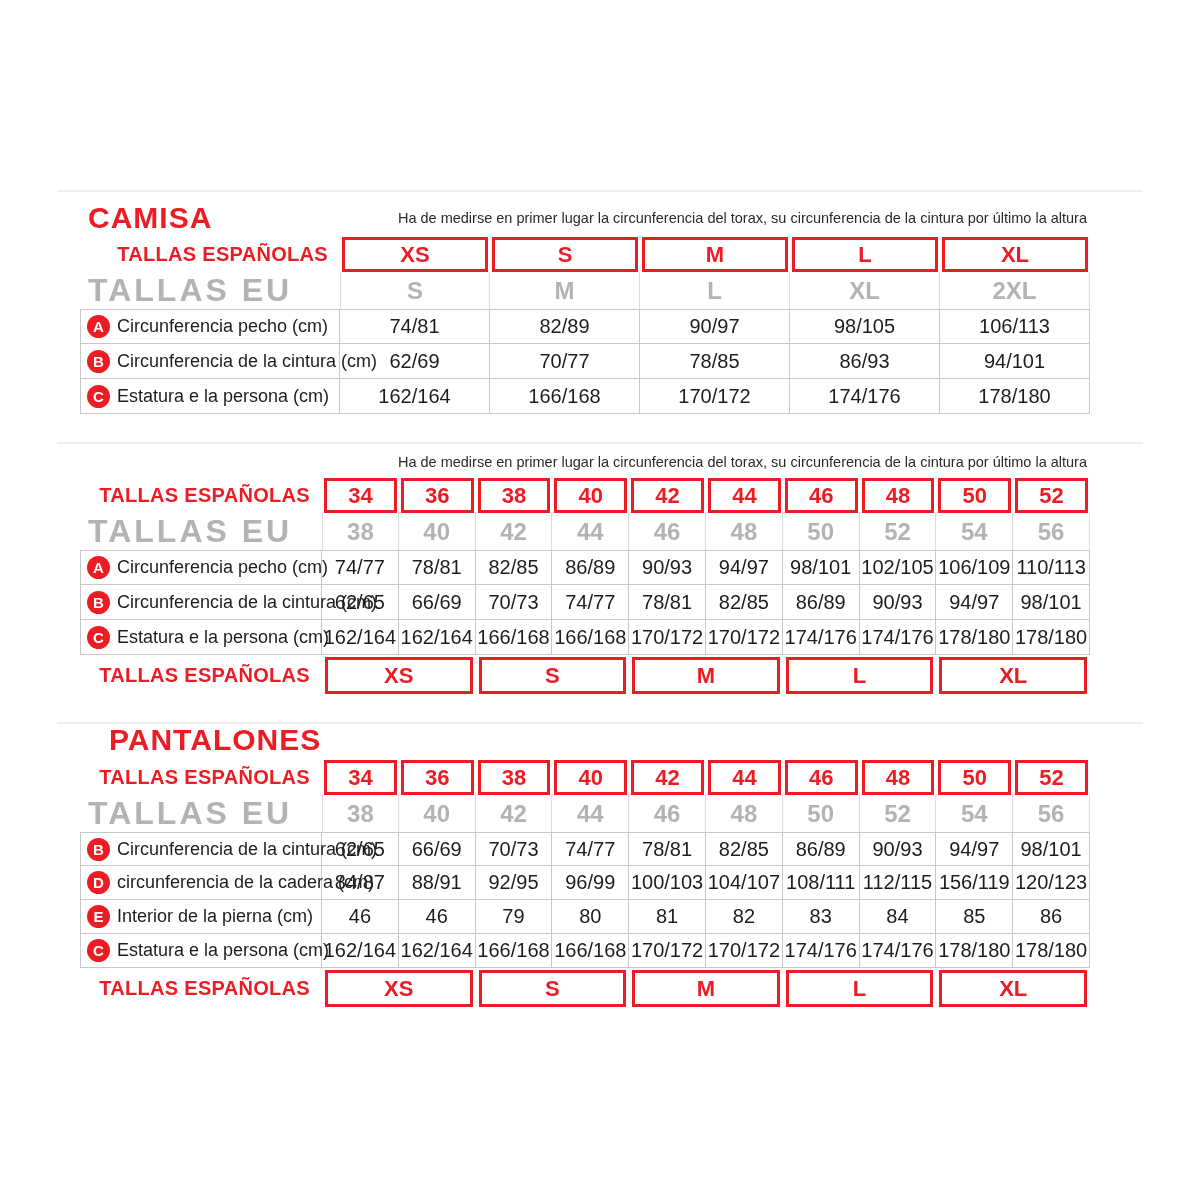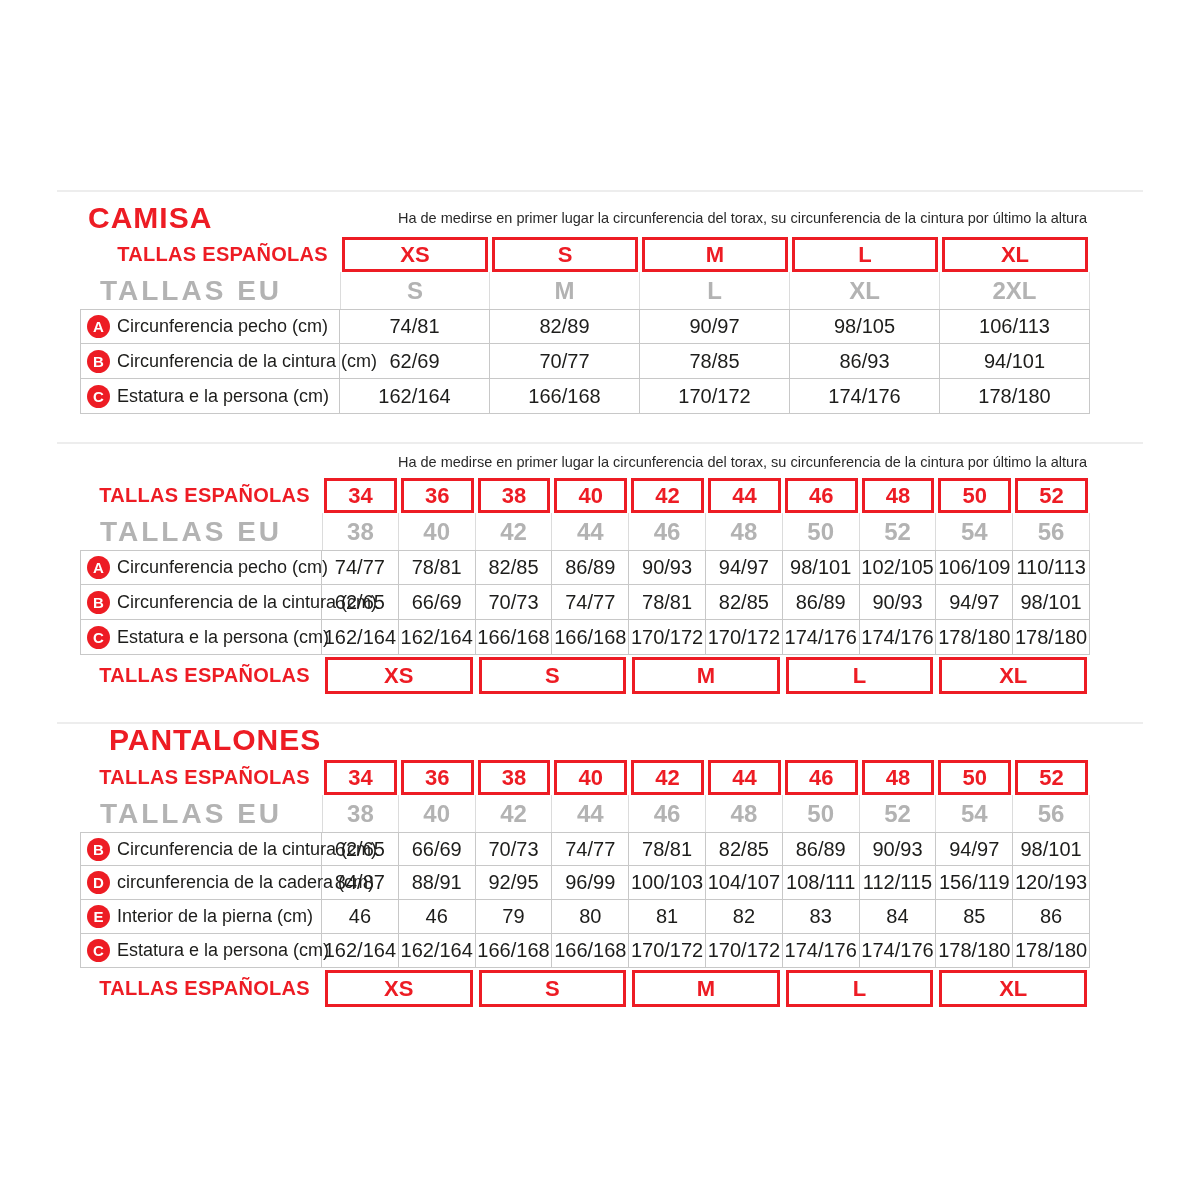--- a/index.html
+++ b/index.html
@@ -36,21 +36,21 @@
   .cell{display:flex;align-items:center;justify-content:center;box-sizing:border-box;}
 
   
   .sp-label{height:35px;justify-content:flex-end;padding-right:12px;
     color:#ed1c24;font-weight:bold;font-size:20px;letter-spacing:.3px;white-space:nowrap;}
   .sp-size{height:35px;border:3px solid #ed1c24;margin:0 2px;
     color:#ed1c24;font-weight:bold;font-size:22px;background:#fff;}
 
   
   .eu-label{height:37px;justify-content:flex-start;padding-left:8px;
-    color:#b3b3b3;font-weight:bold;font-size:28px;letter-spacing:3px;white-space:nowrap;margin-left:12px;}
+    color:#b3b3b3;font-weight:bold;font-size:32px;letter-spacing:3px;white-space:nowrap;}
   .eu-size{height:37px;color:#b3b3b3;font-weight:bold;font-size:24px;
     border-right:1px solid #dcdcdc;}
   .eu-size.first{border-left:1px solid #dcdcdc;}
 
   
   .m-label{justify-content:flex-start;padding-left:6px;
     font-size:18px;color:#1d1d1b;
     border-right:1px solid #c8c8c8;border-bottom:1px solid #c8c8c8;white-space:nowrap;}
   .m-val{font-size:20px;color:#1d1d1b;
     border-right:1px solid #c8c8c8;border-bottom:1px solid #c8c8c8;}
@@ -244,21 +244,21 @@
         </div>
         <div class="cell m-val row-h34">84/87</div>
         <div class="cell m-val row-h34">88/91</div>
         <div class="cell m-val row-h34">92/95</div>
         <div class="cell m-val row-h34">96/99</div>
         <div class="cell m-val row-h34">100/103</div>
         <div class="cell m-val row-h34">104/107</div>
         <div class="cell m-val row-h34">108/111</div>
         <div class="cell m-val row-h34">112/115</div>
         <div class="cell m-val row-h34">156/119</div>
-        <div class="cell m-val row-h34">120/193</div>
+        <div class="cell m-val row-h34">120/123</div>
         <div class="cell m-label m-left row-h34">
           <span class="circ">E</span>
           <span>Interior de la pierna (cm)</span>
         </div>
         <div class="cell m-val row-h34">46</div>
         <div class="cell m-val row-h34">46</div>
         <div class="cell m-val row-h34">79</div>
         <div class="cell m-val row-h34">80</div>
         <div class="cell m-val row-h34">81</div>
         <div class="cell m-val row-h34">82</div>

